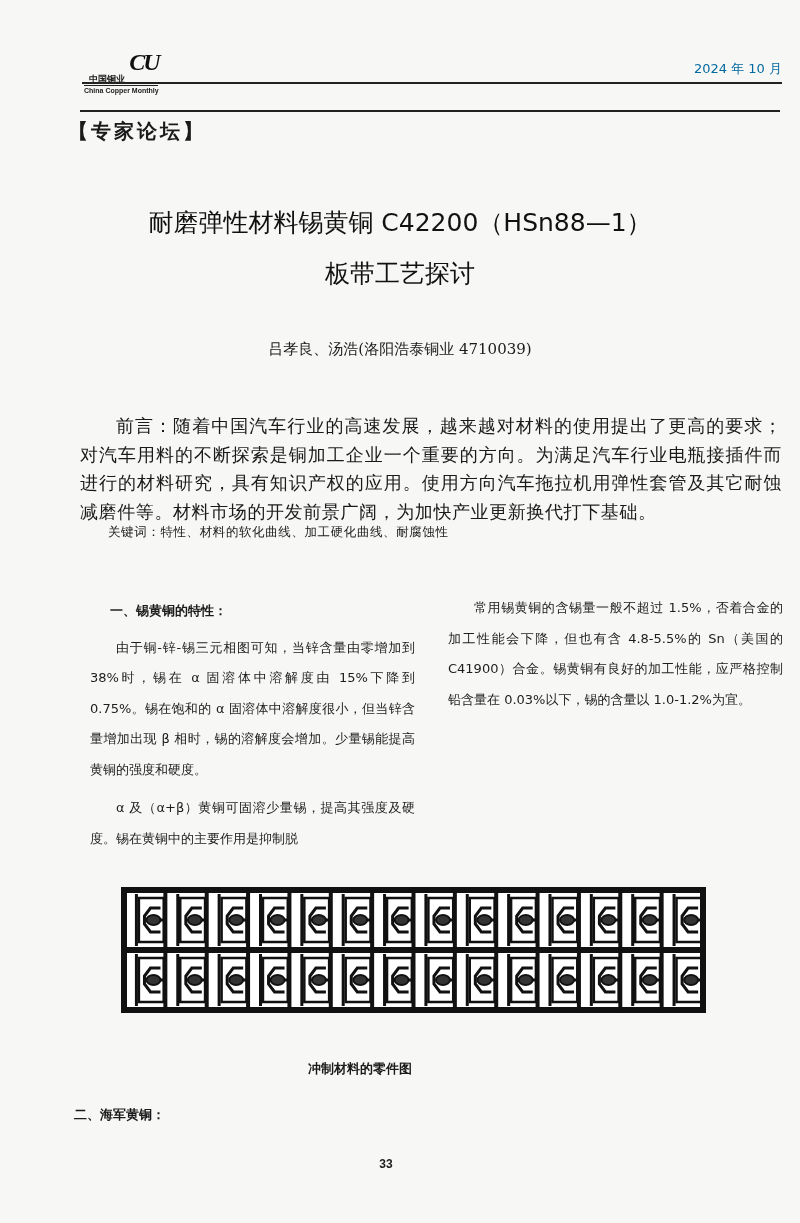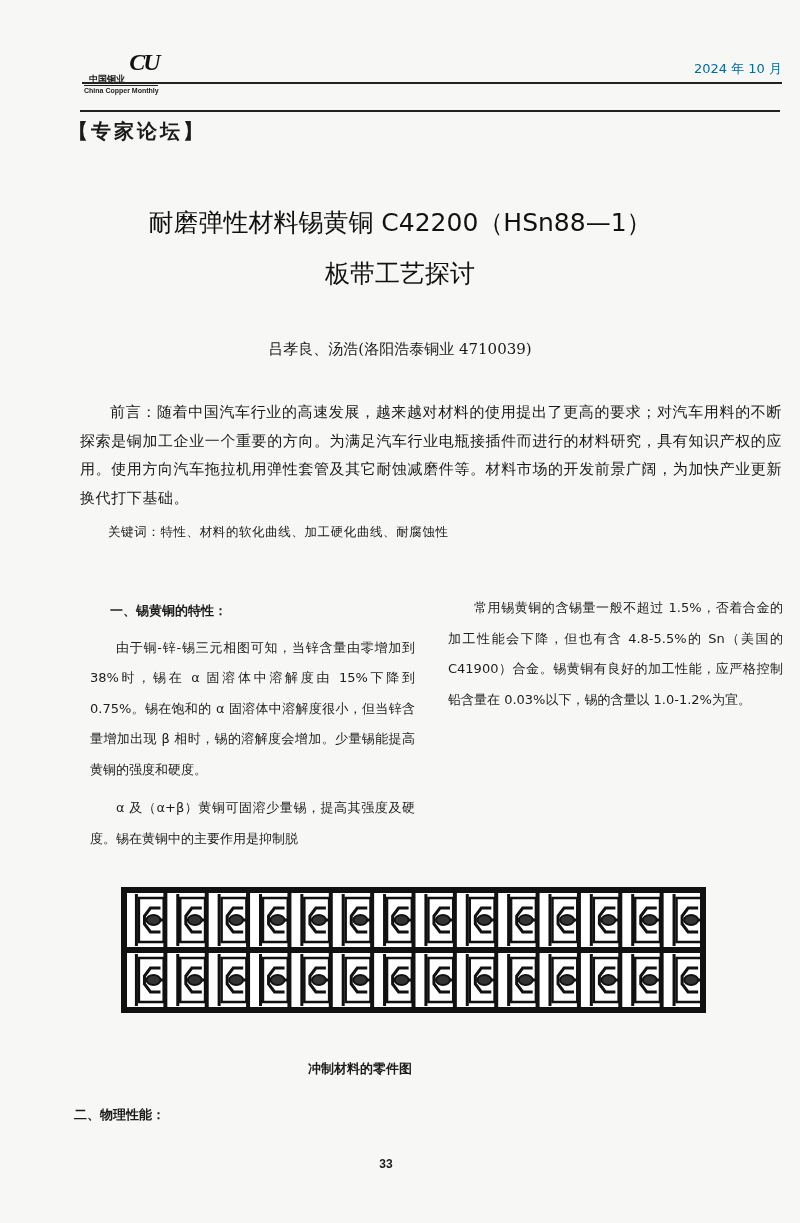--- a/index.html
+++ b/index.html
@@ -19,21 +19,21 @@
     .rule-2 { left: 80px; top: 110px; width: 700px; }
 
     .column-tag { position: absolute; left: 68px; top: 118px; font-family: "DejaVu Sans", sans-serif; font-weight: bold; font-size: 20px; letter-spacing: 3px; }
 
     .title { position: absolute; left: 0; width: 800px; text-align: center; font-family: "DejaVu Sans", sans-serif; font-size: 25px; line-height: 34px; color: #111; }
     .title-1 { top: 206px; }
     .title-2 { top: 257px; }
 
     .authors { position: absolute; left: 0; width: 800px; top: 340px; text-align: center; font-family: "DejaVu Serif", serif; font-size: 15px; }
 
-    .abstract { position: absolute; left: 80px; top: 398px; width: 702px; font-family: "DejaVu Serif", serif; font-size: 15px; line-height: 28.5px; text-indent: 2em; text-align: justify; letter-spacing: 0.6px; }
+    .abstract { position: absolute; left: 80px; top: 412px; width: 702px; font-family: "DejaVu Serif", serif; font-size: 18px; line-height: 28.5px; text-indent: 2em; text-align: justify; letter-spacing: 0.6px; }
     .keywords { position: absolute; left: 108px; top: 524px; font-family: "DejaVu Serif", serif; font-size: 12.5px; letter-spacing: 0.6px; }
 
     .col { position: absolute; font-family: "DejaVu Sans", sans-serif; font-size: 13px; line-height: 30.5px; color: #1d1d1d; }
     .col-left { left: 90px; top: 596px; width: 325px; }
     .col-right { left: 448px; top: 593px; width: 335px; }
     .section-heading { font-weight: bold; padding-left: 20px; margin-bottom: 6px; }
     .para { text-indent: 2em; text-align: justify; }
     .para + .para { margin-top: 8px; }
 
     .figure { position: absolute; left: 120px; top: 886px; width: 587px; height: 128px; }
@@ -249,15 +249,15 @@
       <line x1="541.6428571428571" y1="64" x2="541.6428571428571" y2="124" stroke="#111" stroke-width="4"></line>
       <line x1="554.05" y1="68" x2="554.05" y2="120" stroke="#111" stroke-width="3"></line>
       <rect x="556.5314285714286" y="72" width="24.814285714285713" height="44" fill="none" stroke="#111" stroke-width="2.5"></rect>
       <path d="M578.1114285714285 82 h-10 l-6 8 v8 l6 8 h10" fill="none" stroke="#111" stroke-width="3"></path>
       <ellipse cx="571.1114285714285" cy="94" rx="7" ry="5" fill="#333" stroke="#111" stroke-width="2"></ellipse>
       <line x1="578.1114285714285" y1="94" x2="581.3457142857143" y2="94" stroke="#111" stroke-width="3"></line>
     </svg>
 </div>
 <div class="figure-caption">冲制材料的零件图</div>
 
-<div class="section-2">二、物理性能：</div>
+<div class="section-2">二、海军黄铜：</div>
 
 <div class="page-number">33</div>
 
 </body></html>

